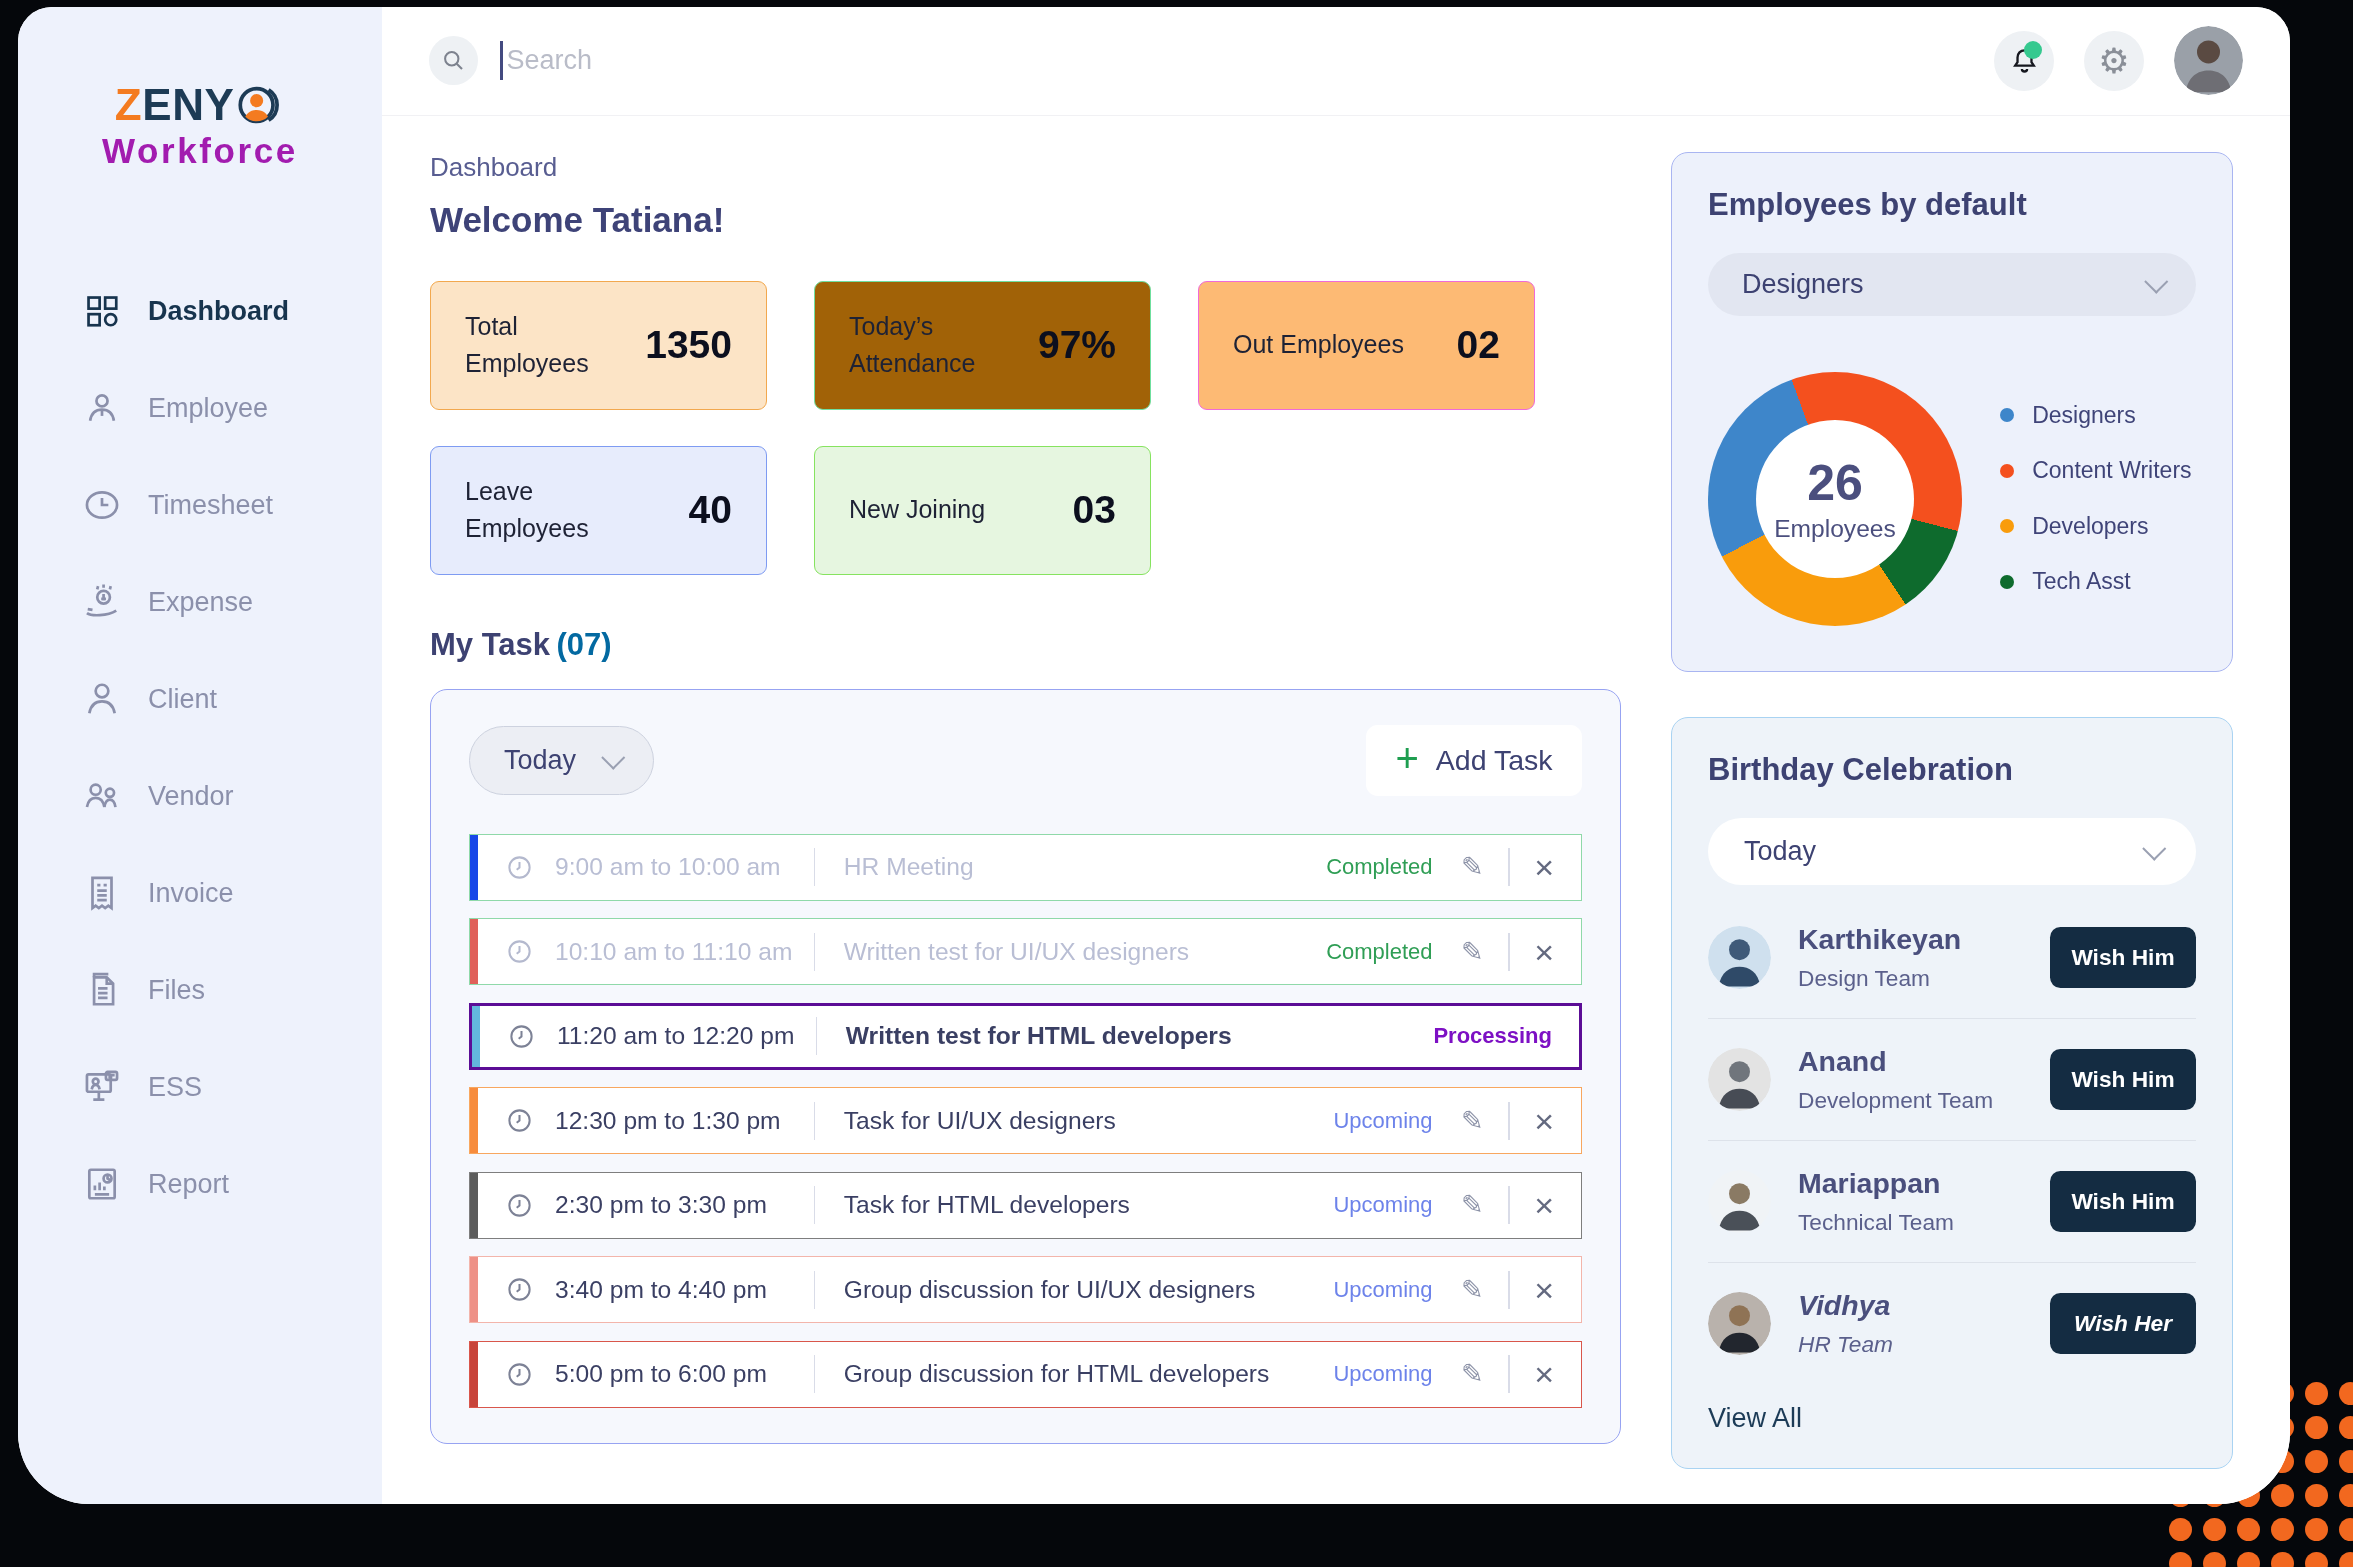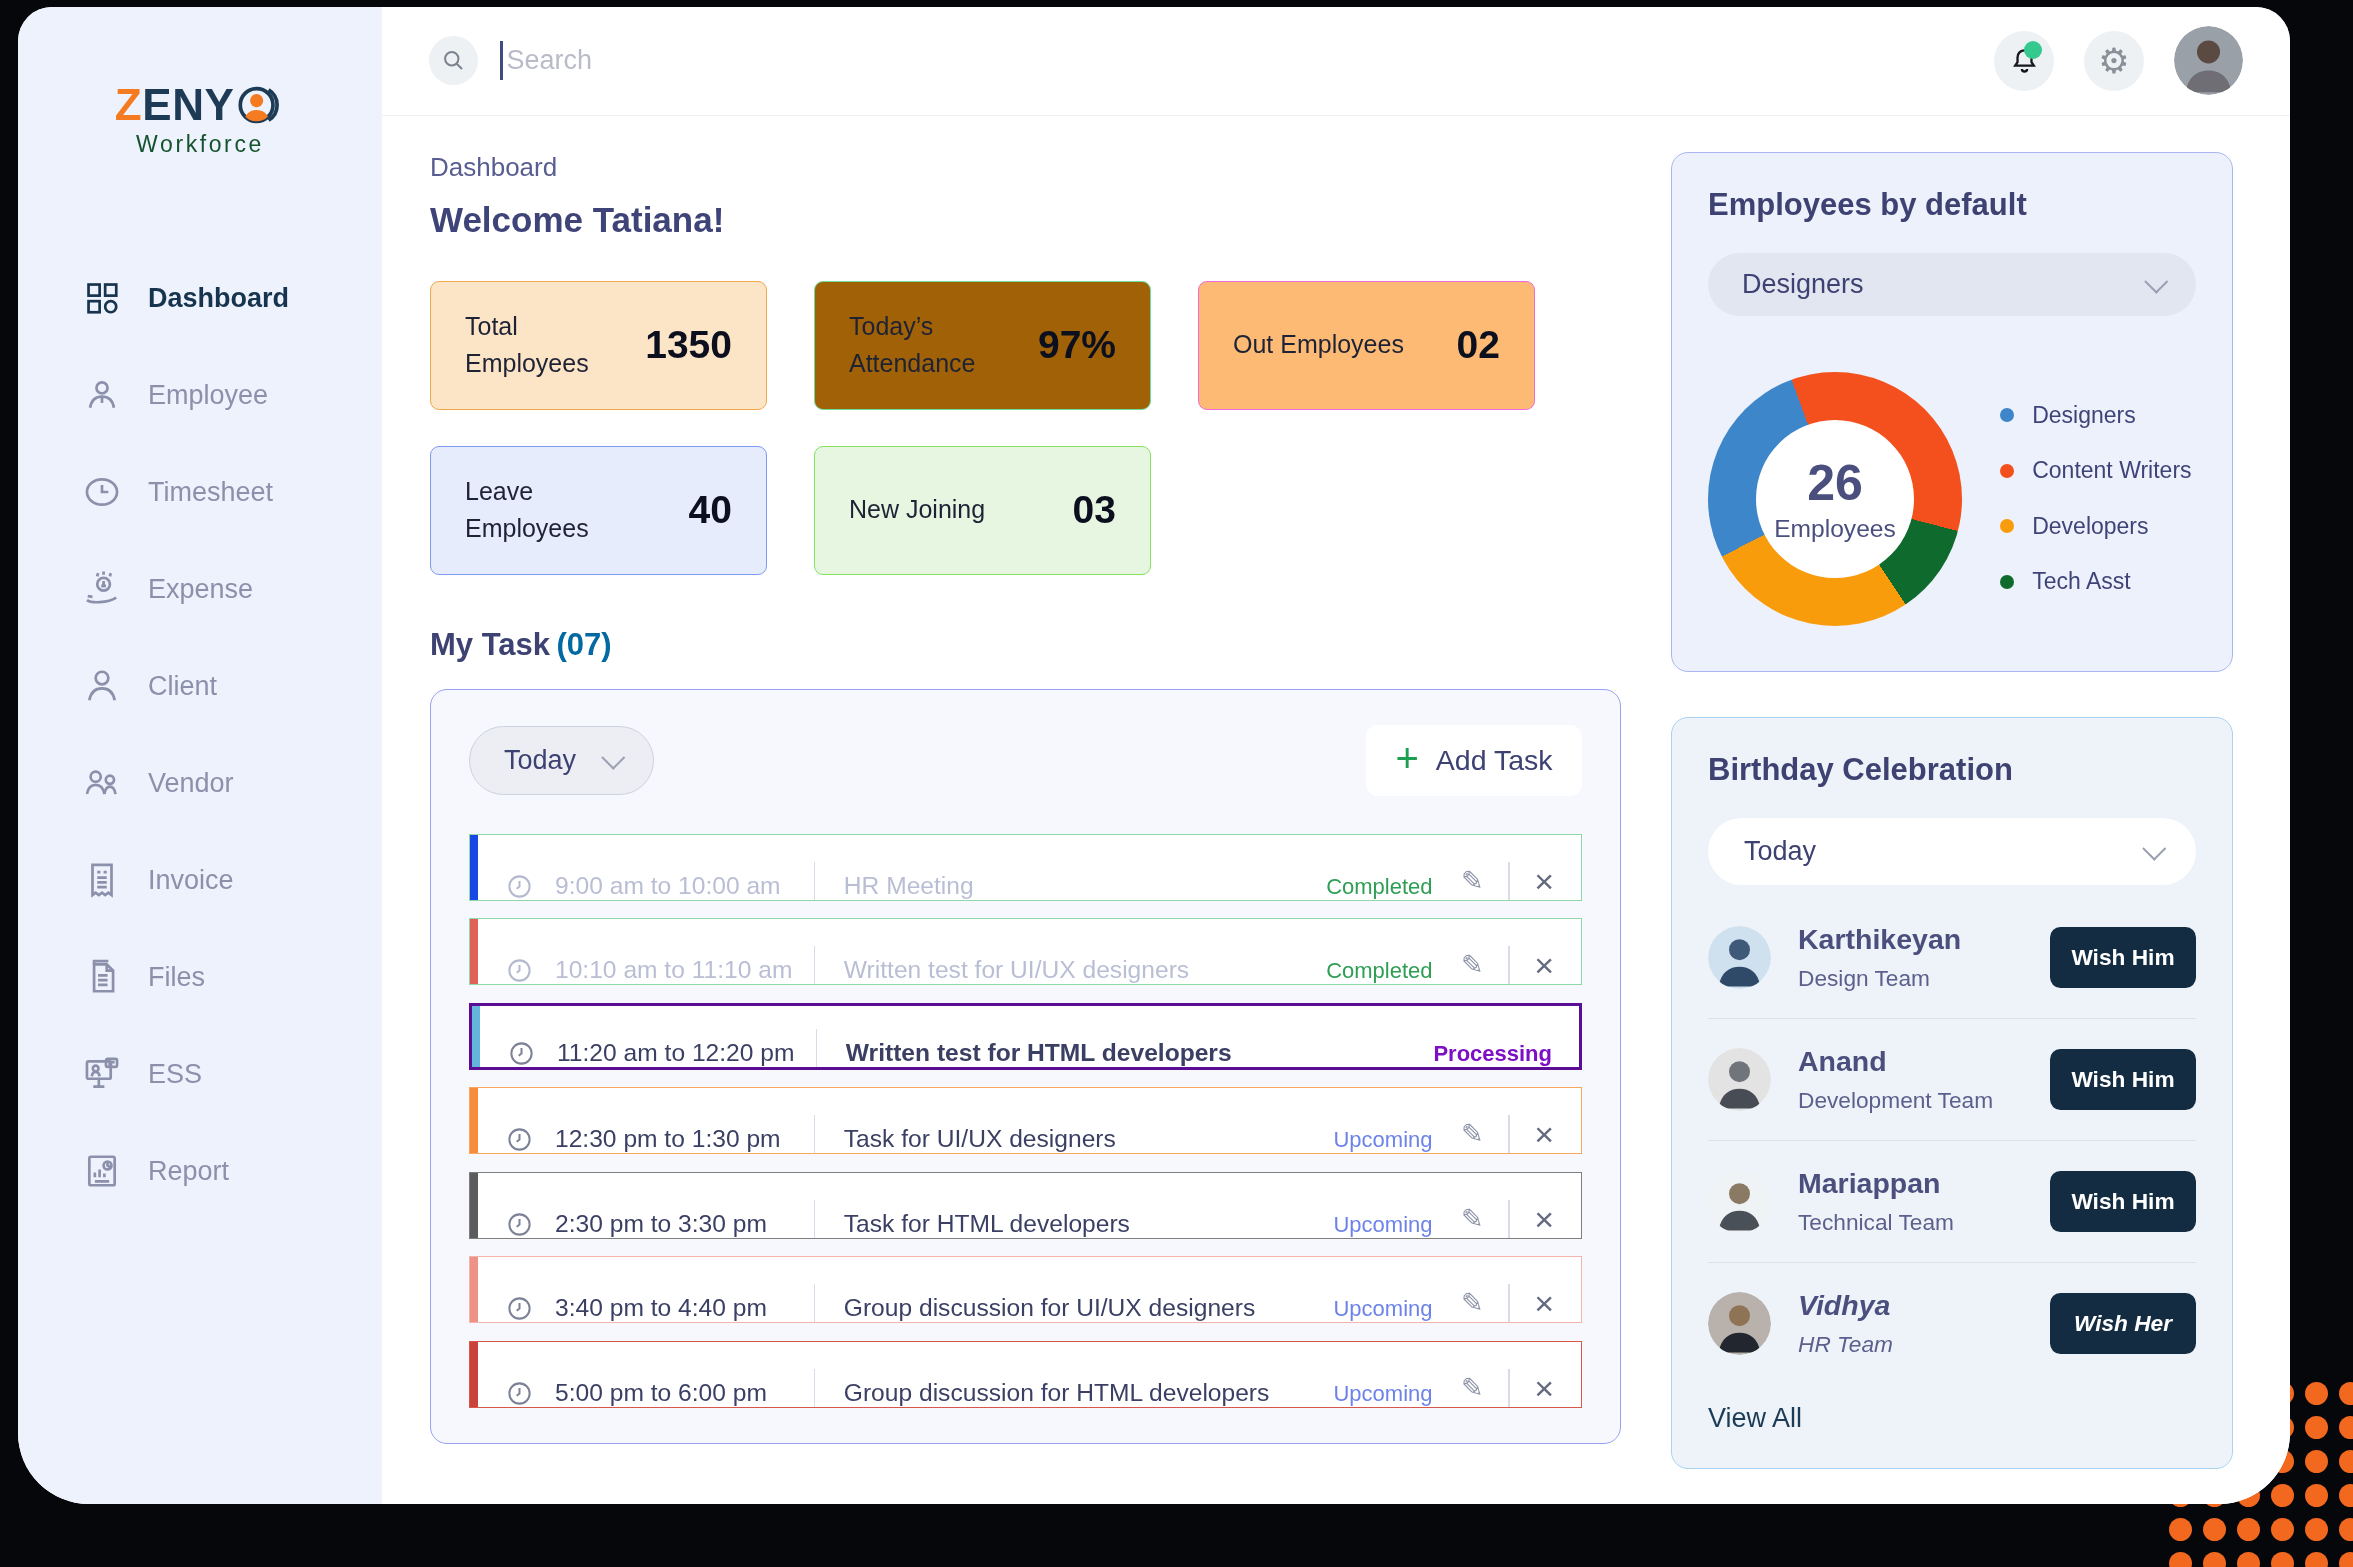--- a/index.html
+++ b/index.html
@@ -22,21 +22,21 @@
             background:#ffffff; border-radius:34px 34px 71px 71px; z-index:2;
             overflow:hidden; display:flex; }
 
   
   .sidebar { width:364px; flex:0 0 364px; background:#eef2fc; display:flex; flex-direction:column; }
   .logo { margin:73px auto 0; text-align:center; }
   .logo-line1 { font-size:44px; font-weight:800; color:#1d3b55; letter-spacing:0.6px;
                 display:flex; align-items:center; justify-content:center; }
   .logo-z { color:#f47b20; }
   .logo-icon { width:48px; height:48px; margin-left:2.6px; }
-  .logo-line2 { font-size:23px; font-weight:400; color:#14532d; letter-spacing:2.6px; margin-top:1.3px; }
+  .logo-line2 { font-size:35px; font-weight:700; color:#a21caf; letter-spacing:2.6px; margin-top:1.3px; }
 
   .nav { margin-top:92px; display:flex; flex-direction:column; }
   .nav-item { height:97px; display:flex; align-items:center; gap:27px; padding-left:65px;
               color:#8b90ab; font-size:27px; cursor:pointer; }
   .nav-item .nicon { width:38px; height:38px; flex:0 0 38px; }
   .nav-item.active { color:#17344e; font-weight:700; }
   .nicon svg { width:100%; height:100%; stroke:currentColor; fill:none; stroke-width:1.7; }
 
   
   .main-wrap { flex:1; display:flex; flex-direction:column; min-width:0; }
@@ -86,21 +86,21 @@
                 gap:26px; font-size:27px; color:#3d4272; cursor:pointer; }
   .chev { width:17px; height:17px; border-right:2.6px solid #9aa0b2; border-bottom:2.6px solid #9aa0b2;
           transform:rotate(45deg) translateY(-3.9px); }
   .addtask-btn { width:216px; height:71px; background:#fff; border-radius:11.7px; display:flex;
                  align-items:center; justify-content:center; gap:17px; font-size:28.5px; color:#3d4272;
                  cursor:pointer; }
   .plus { color:#1e9e50; font-size:40px; font-weight:400; line-height:1; margin-top:-3.9px; }
 
   .task-list { margin-top:38px; display:flex; flex-direction:column; gap:17.5px; }
   .task-row { position:relative; height:67px; background:#fff; border:1.3px solid var(--bd);
-              display:flex; align-items:flex-end; padding:0 27px 0 36px; }
+              display:flex; align-items:center; padding:0 27px 0 36px; }
   .task-row .accent { position:absolute; left:0; top:0; bottom:0; width:8.4px; background:var(--ab); }
   .task-row .clock { width:27px; height:27px; flex:0 0 27px; color:#7d8296; }
   .task-row .clock svg { width:100%; height:100%; stroke:currentColor; fill:none; stroke-width:1.8; }
   .task-time { width:259px; font-size:24.6px; color:#3a3f63; margin-left:22px; }
   .vdiv { width:1.3px; height:38px; background:#d9dce8; margin-right:28.5px; }
   .task-title { flex:1; font-size:24.6px; color:#3a3f63; }
   .task-status { margin-left:auto; font-size:22px; color:var(--sc); font-weight:500; }
   .act { display:flex; align-items:center; gap:24.6px; margin-left:28.5px; }
   .pencil { font-size:27px; color:#8d93a8; cursor:pointer; }
   .xbtn { font-size:34px; color:#646a80; line-height:1; cursor:pointer; }

